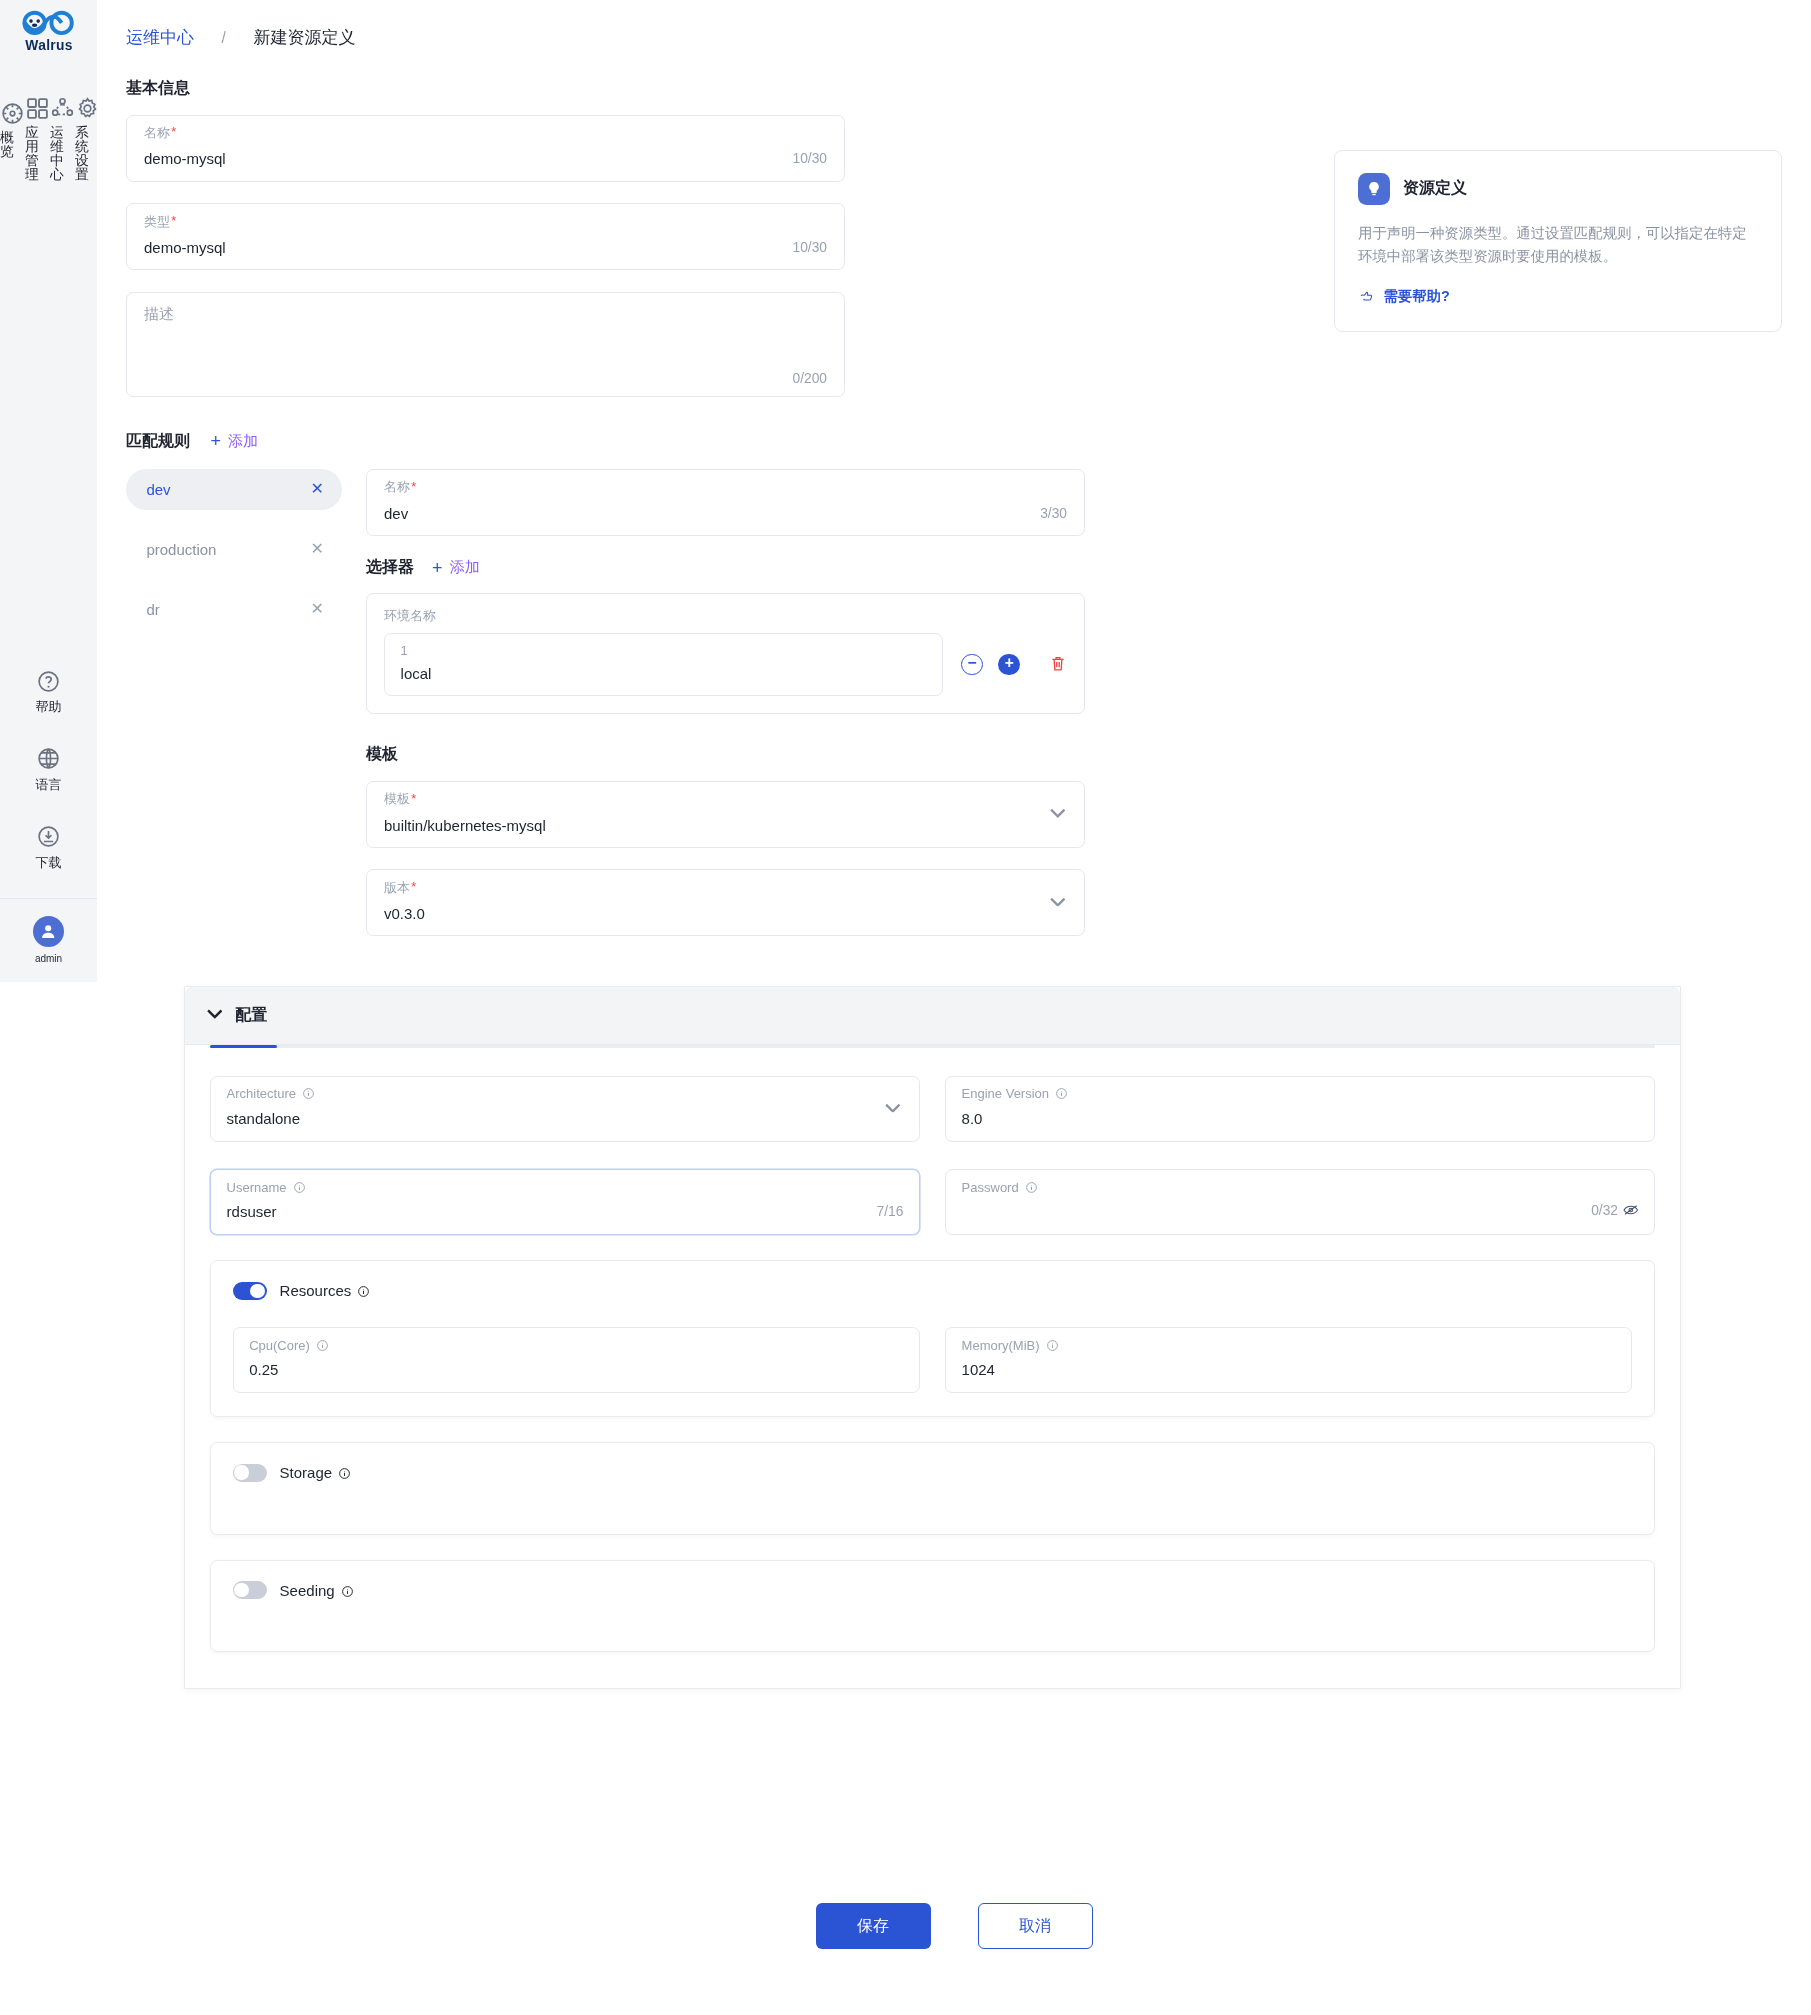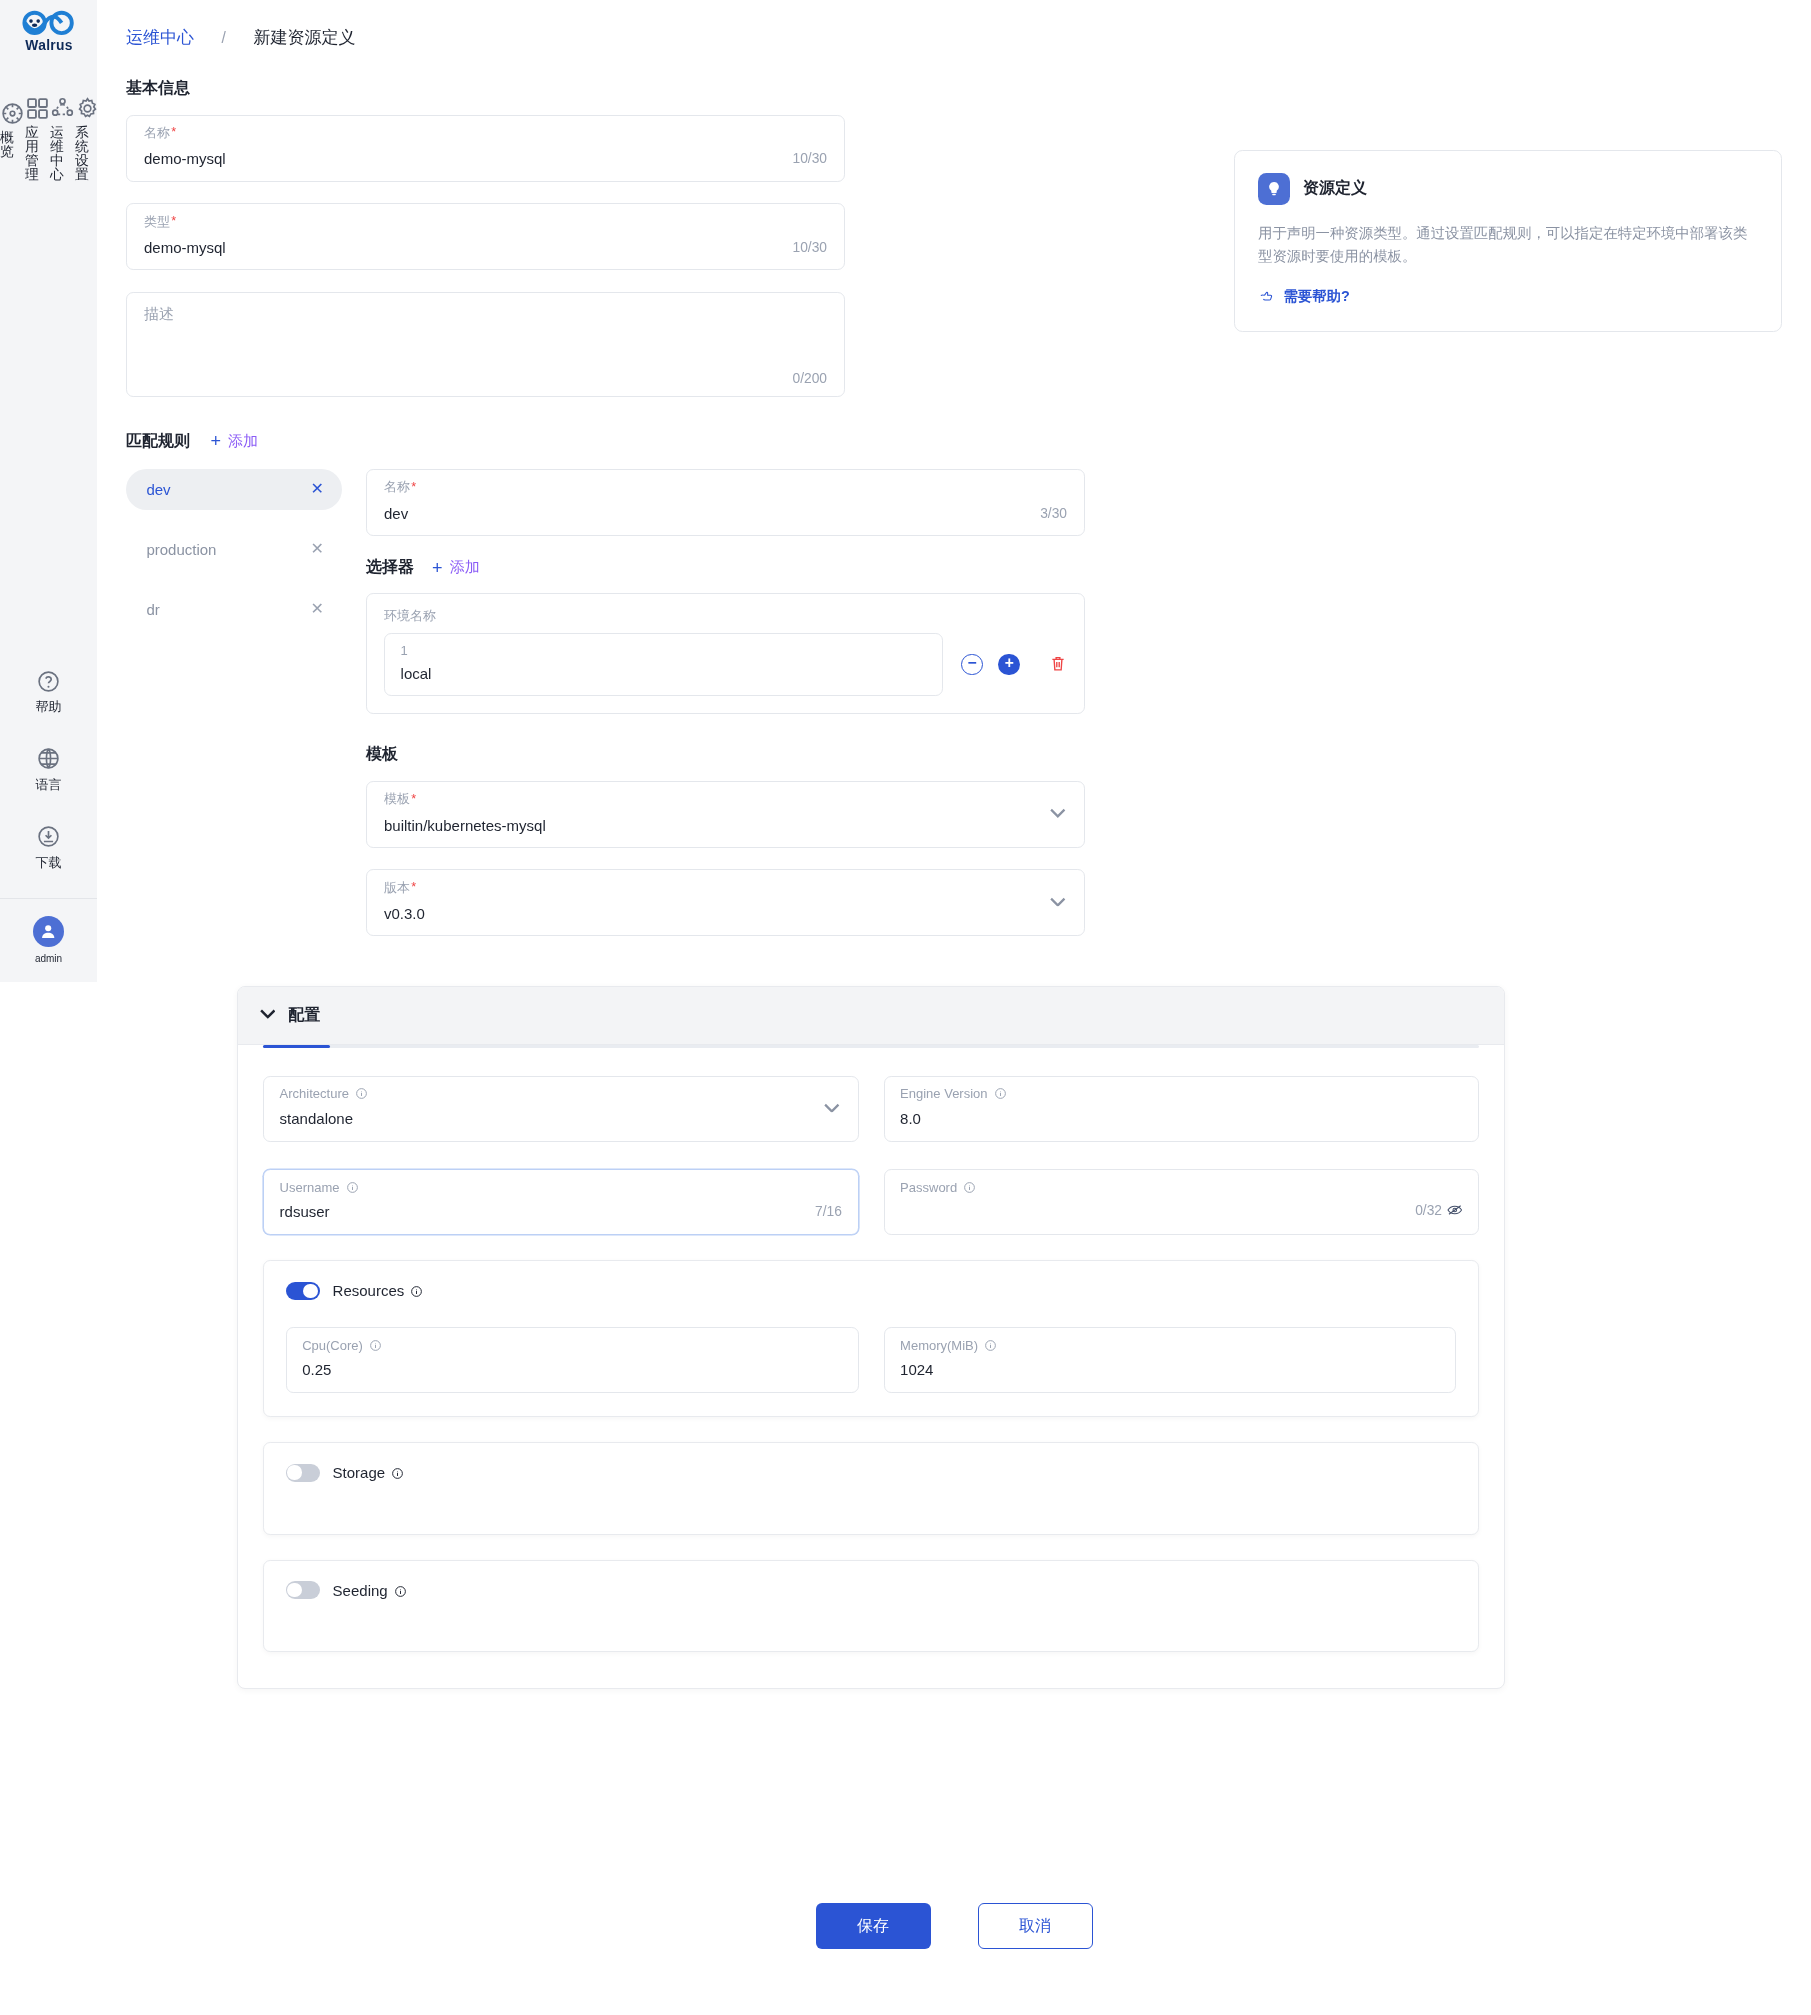--- a/index.html
+++ b/index.html
@@ -97,21 +97,21 @@
     background:#fff; height: 105px; padding: 12px 17px;
   }
   .ta-ph { font-size: 15px; color: #9aa2b1; }
   .ta-counter { position:absolute; right: 17px; bottom: 9.6px; font-size: 13.8px; color:#9aa2b1; }
 
   .basic-col { width: 719px; }
 
   
   .info-card {
     position: absolute; right: 29px; top: 72px;
-    width: 548px; border: 0.6px solid #e4e7ec; border-radius: 8.4px;
+    width: 448px; border: 0.6px solid #e4e7ec; border-radius: 8.4px;
     background:#fff; padding: 21.6px 23px 25px 23px;
   }
   .info-head { display:flex; align-items:center; gap: 13px; }
   .bulb {
     width: 32px; height: 32px; border-radius: 8.4px; background: #4d6fd4;
     display:flex; align-items:center; justify-content:center; flex: 0 0 auto;
   }
   .bulb svg { width: 18px; height: 18px; fill: #fff; }
   .info-title { font-size: 16px; color: #1f2430; font-weight: bold; }
   .info-body { margin-top: 17px; font-size: 14.4px; color: #8b93a3; line-height: 1.62; }
@@ -167,22 +167,22 @@
   .tpl-title { font-size: 16px; font-weight: bold; color: #1f2430; margin-top: 30px; margin-bottom: 15.6px; }
   .select-field {
     position: relative; border: 0.6px solid #e4e7ec; border-radius: 7.2px; background:#fff;
     height: 67px; padding: 9.6px 17px 0 17px; margin-bottom: 21.6px; width: 719px; cursor: pointer;
   }
   .chev { position:absolute; right: 18px; top: 50%; transform: translateY(-50%); }
   .chev svg { width: 15.6px; height: 9.6px; stroke: #8b93a3; fill: none; stroke-width: 2; }
 
   
   .config-panel {
-    margin-top: 27.6px; margin-left: 111px; width: 1268px;
-    border: 0.6px solid #e8eaee; border-radius: 8px; background: #fff;
+    margin-top: 27.6px; margin-left: 58px; width: 1497px;
+    border: 0.6px solid #e8eaee; border-radius: 1px; background: #fff;
     box-shadow: 0 1.2px 6px rgba(0,0,0,.04);
     margin-bottom: 36px;
   }
   .config-header {
     height: 58px; background: #f3f4f6; border-top-left-radius: 6.6px; border-top-right-radius: 6.6px;
     display:flex; align-items:center; padding-left: 21.6px; gap: 13px; cursor:pointer;
     border-bottom: 0.6px solid #e8eaee;
   }
   .config-header svg { width: 15.6px; height: 9.6px; stroke: #1f2430; fill:none; stroke-width: 2.2; }
   .config-header .ch-title { font-size: 16px; color: #1f2430; font-weight: bold; }

